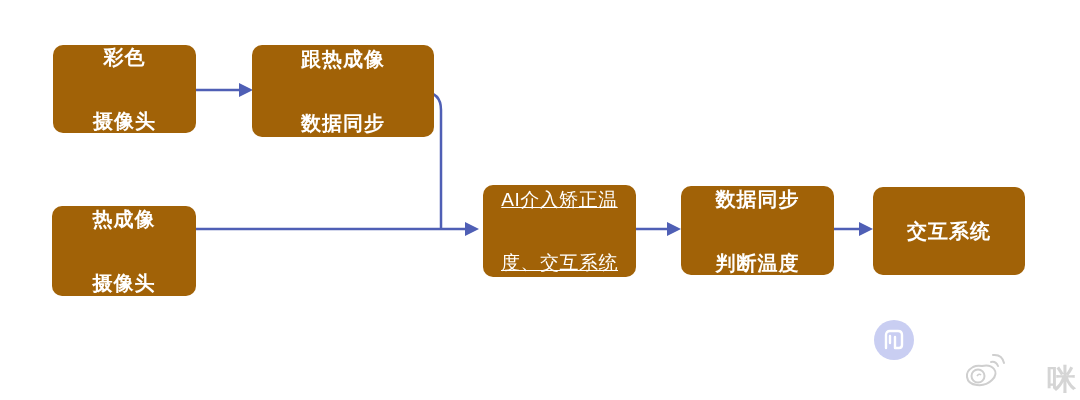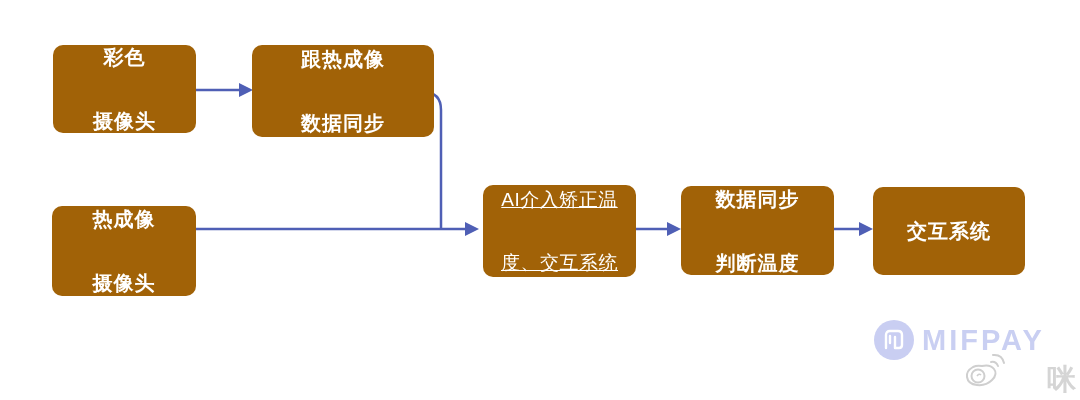--- a/index.html
+++ b/index.html
@@ -107,21 +107,20 @@
   <div class="node" style="left:873px; top:187px; width:152px; height:88px;">
     <span>交互系统</span>
   </div>
 
   <div class="logo-circle">
     <svg width="26" height="26" viewBox="0 0 26 26">
       <path d="M 5 21 L 5 8 Q 5 4 9 4 L 17 4 Q 21 4 21 8 L 21 18 Q 21 21 18 21 L 14 21 L 14 10" fill="none" stroke="#ffffff" stroke-width="2.4" stroke-linecap="round" stroke-linejoin="round"></path>
       <path d="M 9 9 L 9 16" fill="none" stroke="#ffffff" stroke-width="2.4" stroke-linecap="round"></path>
     </svg>
   </div>
-  <span class="logo-text">MIFPAY</span>
 
   <svg class="weibo-icon" width="44" height="42" viewBox="0 0 44 42">
     <path d="M 20 14 Q 28 12 32 17 Q 36 22 30 28 Q 24 34 15 33 Q 6 32 5 25 Q 4 19 11 15 Q 15 13 20 14 Z" fill="none" stroke="#cfcfcf" stroke-width="2"></path>
     <circle cx="16" cy="24" r="6.5" fill="none" stroke="#cfcfcf" stroke-width="2"></circle>
     <path d="M 15 24 q 2 -3 4 -1" fill="none" stroke="#cfcfcf" stroke-width="1.6"></path>
     <path d="M 29 10 q 5 -1 7 4" fill="none" stroke="#cfcfcf" stroke-width="2" stroke-linecap="round"></path>
     <path d="M 31 3 q 9 -1 11 8" fill="none" stroke="#cfcfcf" stroke-width="2" stroke-linecap="round"></path>
   </svg>
   <span class="weibo-text">咪付</span>
 

